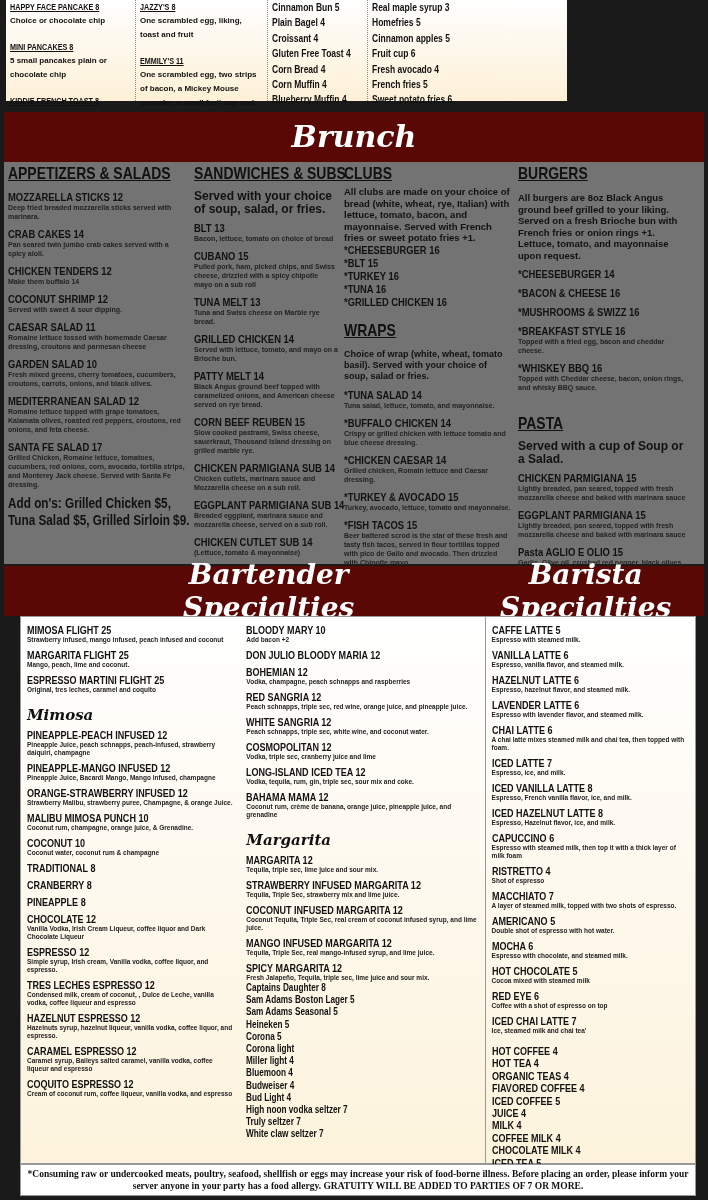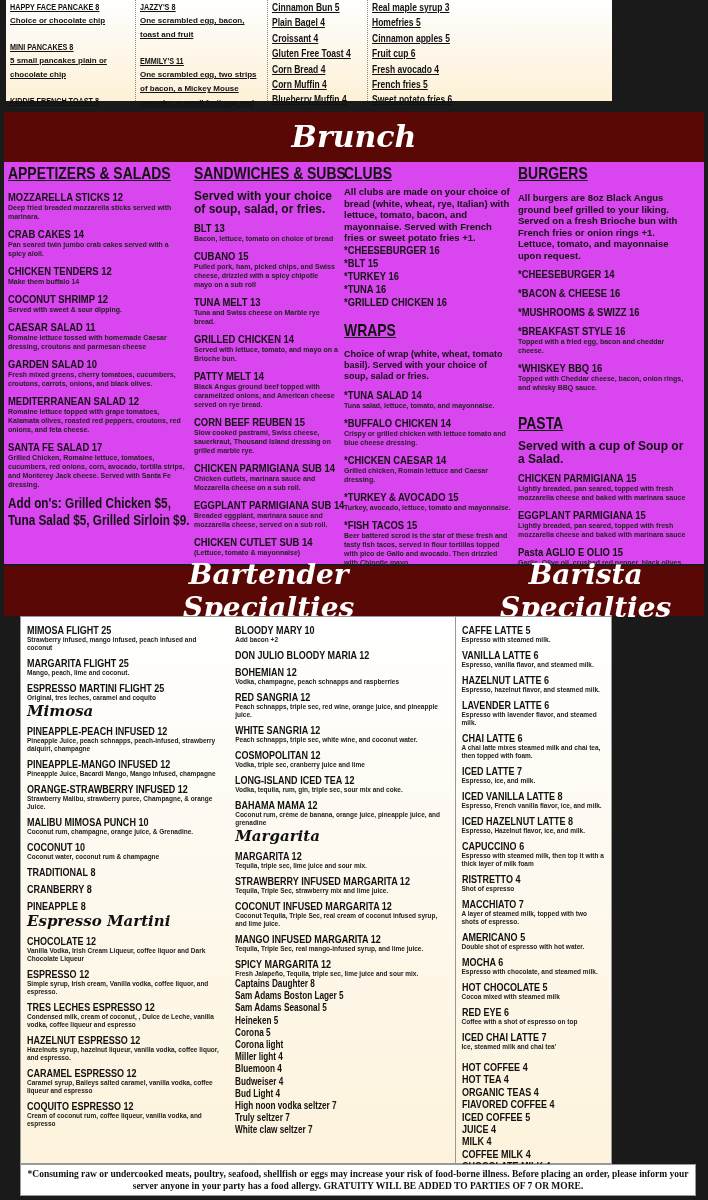--- a/index.html
+++ b/index.html
@@ -1,50 +1,50 @@
 <!DOCTYPE html>
 <html><head>
 <meta charset="utf-8">
 <style>
   * { box-sizing: border-box; margin: 0; padding: 0; }
   body { width: 708px; height: 1200px; background: #1a1a1a; font-family: "Liberation Sans", sans-serif; color: #111; overflow: hidden; position: relative; }
 
   
-  .top { position: absolute; left: 6px; top: 0; width: 606px; height: 104px; background: linear-gradient(#fff, #fdf0d6); display: flex; border-bottom: 3px solid #1a1a1a; text-decoration: underline; }
+  .top { position: absolute; left: 6px; top: 0; width: 561px; height: 104px; background: linear-gradient(#fff, #fdf0d6); display: flex; border-bottom: 3px solid #1a1a1a; }
   .top .col { padding: 0 4px; border-right: 1px dotted #888; font-size: 9.5px; line-height: 14px; }
   .top .col:last-child { border-right: none; }
   .kid-name { text-decoration: underline; font-size: 8.5px; font-weight: bold; transform: scaleX(0.85); transform-origin: left; white-space: nowrap; }
   .kid-desc { font-size: 8px; font-weight: bold; margin-bottom: 12px; }
   .side { font-size: 10px; font-weight: bold; line-height: 15.4px; white-space: nowrap; transform: scaleX(0.85); transform-origin: left; }
 
   
-  .brunch { position: absolute; left: 4px; top: 112px; width: 700px; height: 452px; background: #d946ef; }
+  .brunch { position: absolute; left: 4px; top: 112px; width: 700px; height: 452px; background: #737373; }
   .banner { background: #5a0806; color: #fff; text-align: center; font-family: "DejaVu Serif", serif; font-style: italic; font-weight: bold; }
   .brunch .banner { height: 50px; font-size: 30px; line-height: 50px; }
   .brunch-cols { display: flex; padding: 0 4px; }
   .bcol { padding-right: 6px; }
   .sec-title { font-size: 17px; font-weight: bold; text-decoration: underline; transform: scaleX(0.82); transform-origin: left; white-space: nowrap; margin-top: 2px; }
   .item-name { font-size: 11.5px; font-weight: bold; transform: scaleX(0.82); transform-origin: left; white-space: nowrap; margin-top: 7px; }
   .item-desc { font-size: 7px; font-weight: bold; line-height: 9px; color: #222; }
   .intro { font-size: 12px; font-weight: bold; line-height: 12.5px; margin-top: 6px; }
   .club-item { font-size: 11px; font-weight: bold; line-height: 13px; transform: scaleX(0.85); transform-origin: left; white-space: nowrap; }
   .addon { font-size: 14px; font-weight: bold; line-height: 17px; margin-top: 6px; transform: scaleX(0.84); transform-origin: left; width: 220px; }
 
   
   .spec { position: absolute; left: 4px; top: 566px; width: 700px; height: 634px; background: #1a1a1a; }
   .spec .banner { height: 50px; display: flex; align-items: center; font-size: 28px; padding-left: 32px; }
   .spec .banner span { display: block; }
-  .spec-body { position: absolute; top: 50px; left: 16px; width: 592px; height: 548px; background: linear-gradient(#fff, #fdf3dc); display: flex; border: 1px solid #999; }
+  .spec-body { position: absolute; top: 50px; left: 16px; width: 676px; height: 548px; background: linear-gradient(#fff, #fdf3dc); display: flex; border: 1px solid #999; }
   .scol { padding: 2px 6px; font-size: 10px; }
   .scol.c1 { width: 220px; }
   .scol.c2 { width: 246px; border-right: 1px solid #999; }
   .scol.c3 { width: 210px; }
   .d-name { font-size: 11px; font-weight: bold; transform: scaleX(0.82); transform-origin: left; white-space: nowrap; margin-top: 5px; }
   .d-desc { font-size: 6.5px; font-weight: bold; line-height: 8px; color: #222; }
-  .script { font-family: "DejaVu Serif", serif; font-style: italic; font-weight: bold; font-size: 15px; }
+  .script { font-family: "DejaVu Serif", serif; font-style: italic; font-weight: bold; font-size: 15px; margin-top: 12px; }
   .beer { font-size: 10px; font-weight: bold; line-height: 12.2px; transform: scaleX(0.82); transform-origin: left; white-space: nowrap; }
   .simple { font-size: 11px; font-weight: bold; line-height: 12.4px; transform: scaleX(0.82); transform-origin: left; white-space: nowrap; }
   .disclaimer { position: absolute; left: 16px; top: 598px; width: 676px; height: 32px; background: #fff; border: 1px solid #999; font-family: "Liberation Serif", serif; font-size: 9.5px; text-align: center; line-height: 12px; padding: 3px 6px; font-weight: bold; }
 </style>
 </head>
 <body>
 
 <div class="top">
   <div class="col" style="width:130px">
     <div>
@@ -52,21 +52,21 @@
         <div class="kid-desc">Choice or chocolate chip</div>
         <div class="kid-name">MINI PANCAKES  8</div>
         <div class="kid-desc">5 small pancakes plain or chocolate chip</div>
         <div class="kid-name">KIDDIE FRENCH TOAST 8</div>
         <div class="kid-desc">With choice of bacon, or sausage</div>
       </div>
   </div>
   <div class="col" style="width:132px">
     <div>
         <div class="kid-name">JAZZY'S 8</div>
-        <div class="kid-desc">One scrambled egg, bacon, toast and fruit</div>
+        <div class="kid-desc">One scrambled egg, liking, toast and fruit</div>
         <div class="kid-name">EMMILY'S 11</div>
         <div class="kid-desc">One scrambled egg, two strips of bacon, a Mickey Mouse pancake, a small fruit cup and white toast</div>
       </div>
   </div>
   <div class="col" style="width:100px">
     <div>
         <div class="side">Cinnamon Bun 5</div>
         <div class="side">Plain Bagel 4</div>
         <div class="side">Croissant 4</div>
         <div class="side">Gluten Free Toast 4</div>
@@ -214,21 +214,20 @@
           <div class="d-name">ORANGE-STRAWBERRY INFUSED 12</div>
           <div class="d-desc">Strawberry Malibu, strawberry puree, Champagne, &amp; orange Juice.</div>
           <div class="d-name">MALIBU MIMOSA PUNCH  10</div>
           <div class="d-desc">Coconut rum, champagne, orange juice, &amp; Grenadine.</div>
           <div class="d-name">COCONUT  10</div>
           <div class="d-desc">Coconut water, coconut rum &amp; champagne</div>
           <div class="d-name">TRADITIONAL 8</div>
           <div class="d-name">CRANBERRY  8</div>
           <div class="d-name">PINEAPPLE 8</div>
         </div>
-      <div class="script">Espresso Martini</div>
       <div>
           <div class="d-name">CHOCOLATE 12</div>
           <div class="d-desc">Vanilla Vodka, Irish Cream Liqueur, coffee liquor and Dark Chocolate Liqueur</div>
           <div class="d-name">ESPRESSO 12</div>
           <div class="d-desc">Simple syrup, Irish cream, Vanilla vodka, coffee liquor, and espresso.</div>
           <div class="d-name">TRES LECHES ESPRESSO 12</div>
           <div class="d-desc">Condensed milk, cream of coconut, , Dulce de Leche, vanilla vodka, coffee liqueur and espresso</div>
           <div class="d-name">HAZELNUT ESPRESSO 12</div>
           <div class="d-desc">Hazelnuts syrup, hazelnut liqueur, vanilla vodka,  coffee liquor, and espresso.</div>
           <div class="d-name">CARAMEL ESPRESSO 12</div>

